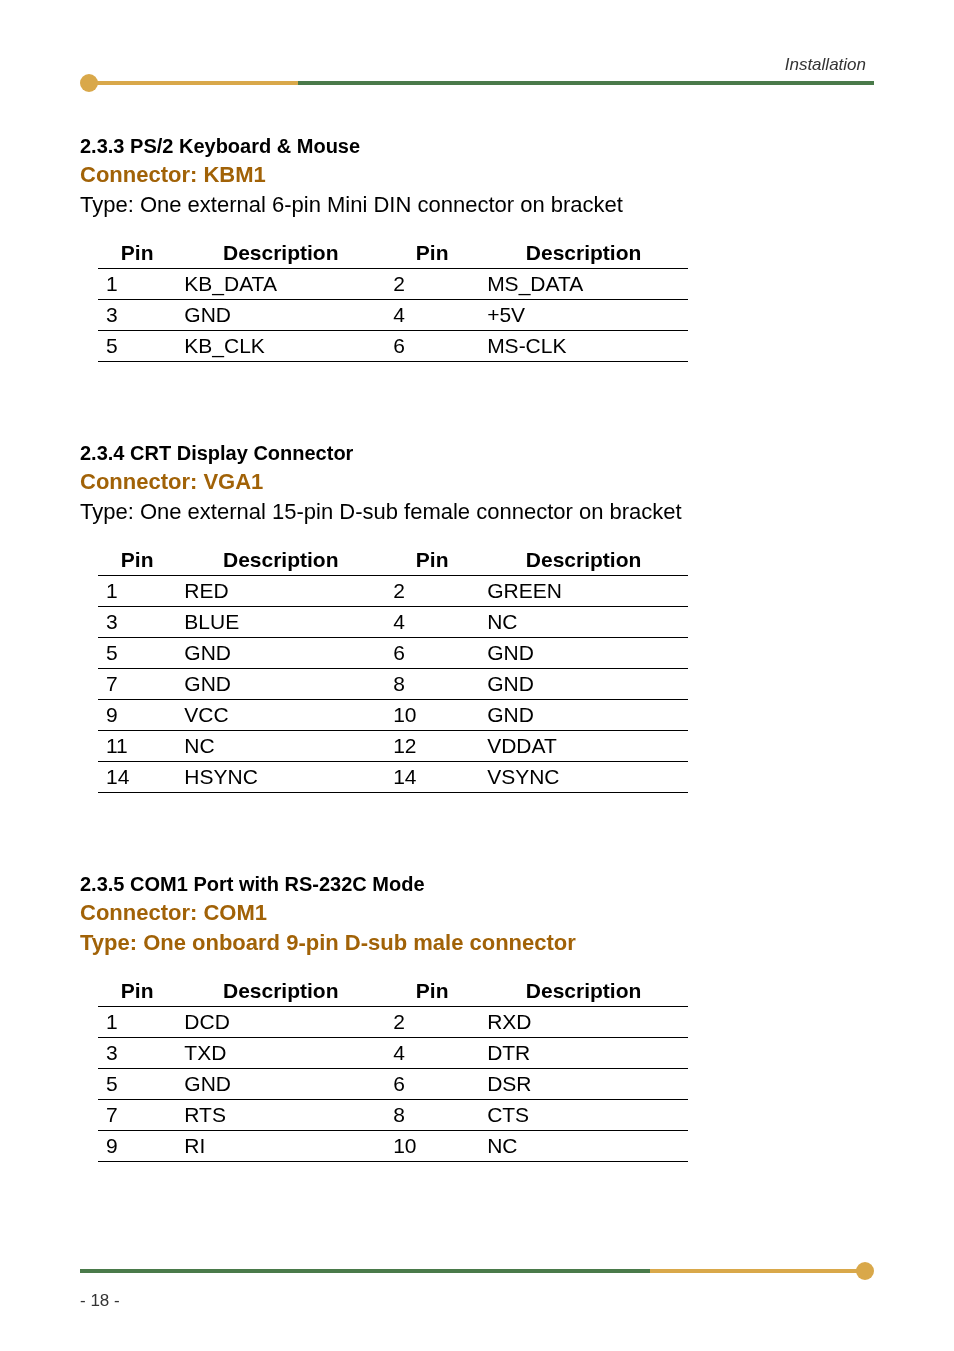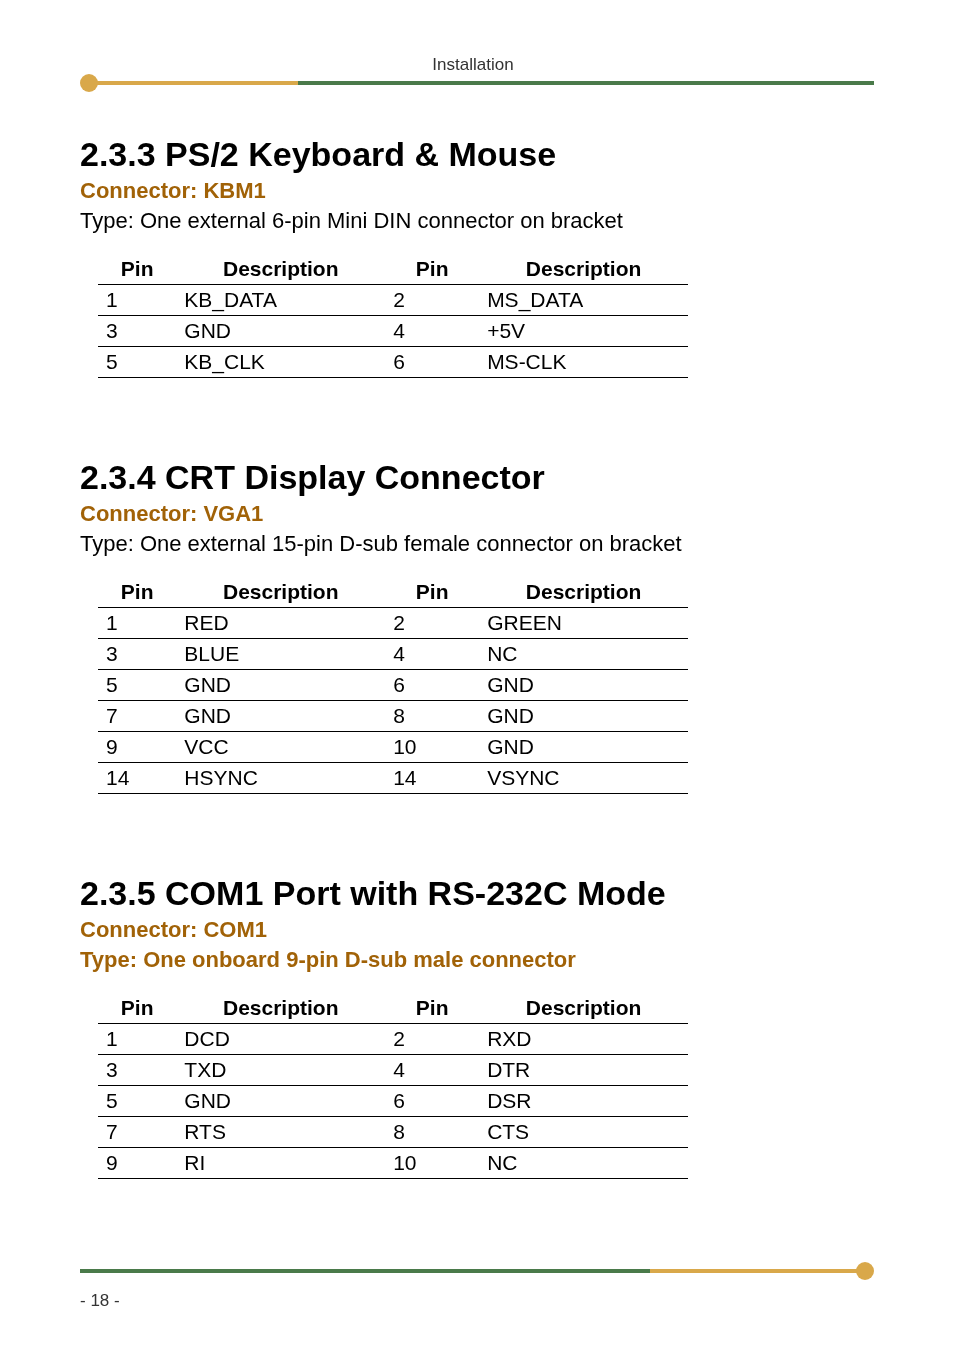--- a/index.html
+++ b/index.html
@@ -13,25 +13,26 @@
       width: 954px;
       height: 1351px;
       position: relative;
       padding: 55px 80px 40px 80px;
     }
     .header-section {
       position: relative;
       margin-bottom: 50px;
     }
     .header-label {
-      text-align: center;
+      text-align: right;
       font-size: 17px;
       color: #333;
       padding-right: 8px;
       margin-bottom: 6px;
+      font-style: italic;
     }
     .header-line {
       position: relative;
       height: 4px;
     }
     .header-dot {
       position: absolute;
       left: 0;
       top: -7px;
       width: 18px;
@@ -49,21 +50,21 @@
     }
     .header-bar-green {
       position: absolute;
       left: 218px;
       right: 0;
       top: 0;
       height: 4px;
       background: #4a7a4a;
     }
     .section-title {
-      font-size: 34px;
+      font-size: 20px;
       font-weight: bold;
       color: #000;
       margin-bottom: 4px;
     }
     .subheading {
       font-size: 22px;
       font-weight: bold;
       color: #a16207;
       margin-bottom: 4px;
     }
@@ -233,20 +234,26 @@
       <td>8</td>
       <td>GND</td>
     </tr>
     <tr>
       <td>9</td>
       <td>VCC</td>
       <td>10</td>
       <td>GND</td>
     </tr>
     <tr>
+      <td>11</td>
+      <td>NC</td>
+      <td>12</td>
+      <td>VDDAT</td>
+    </tr>
+    <tr>
       <td>14</td>
       <td>HSYNC</td>
       <td>14</td>
       <td>VSYNC</td>
     </tr>
   </tbody>
 </table>
 
 <div class="section-gap"></div>
 

